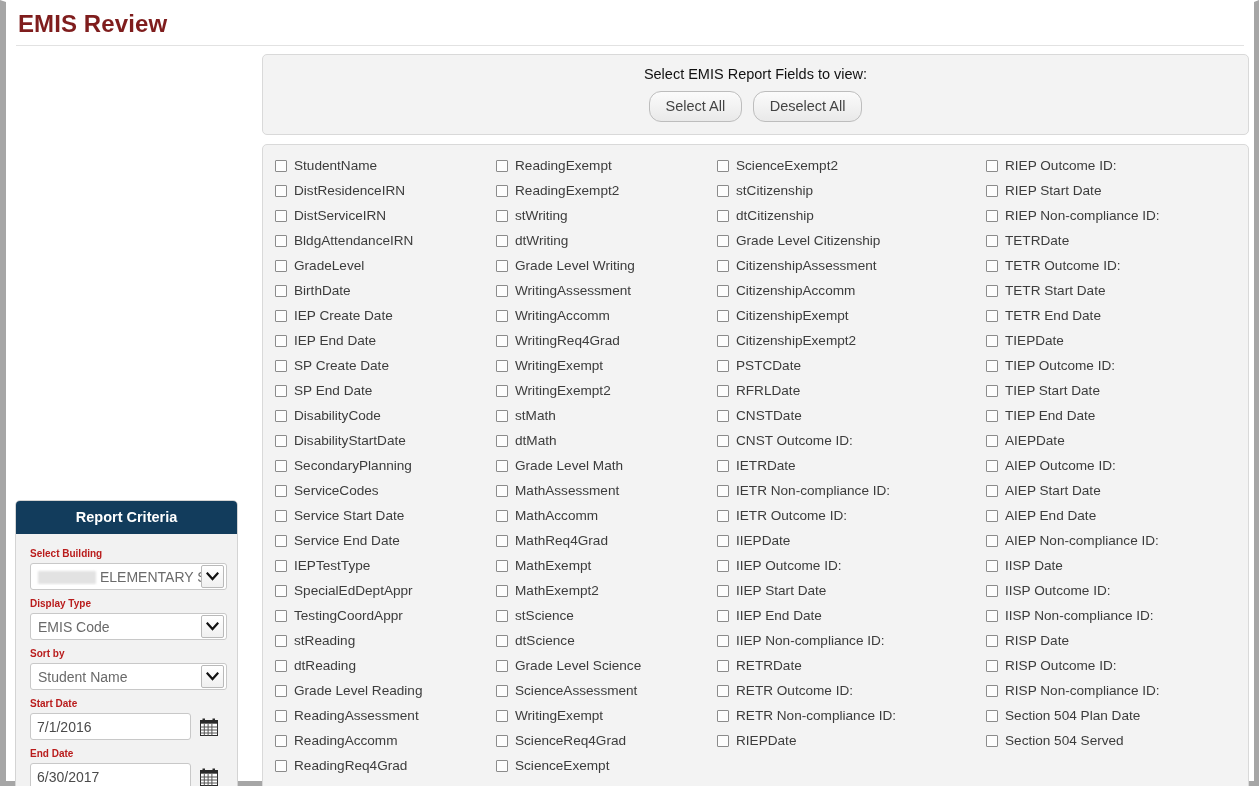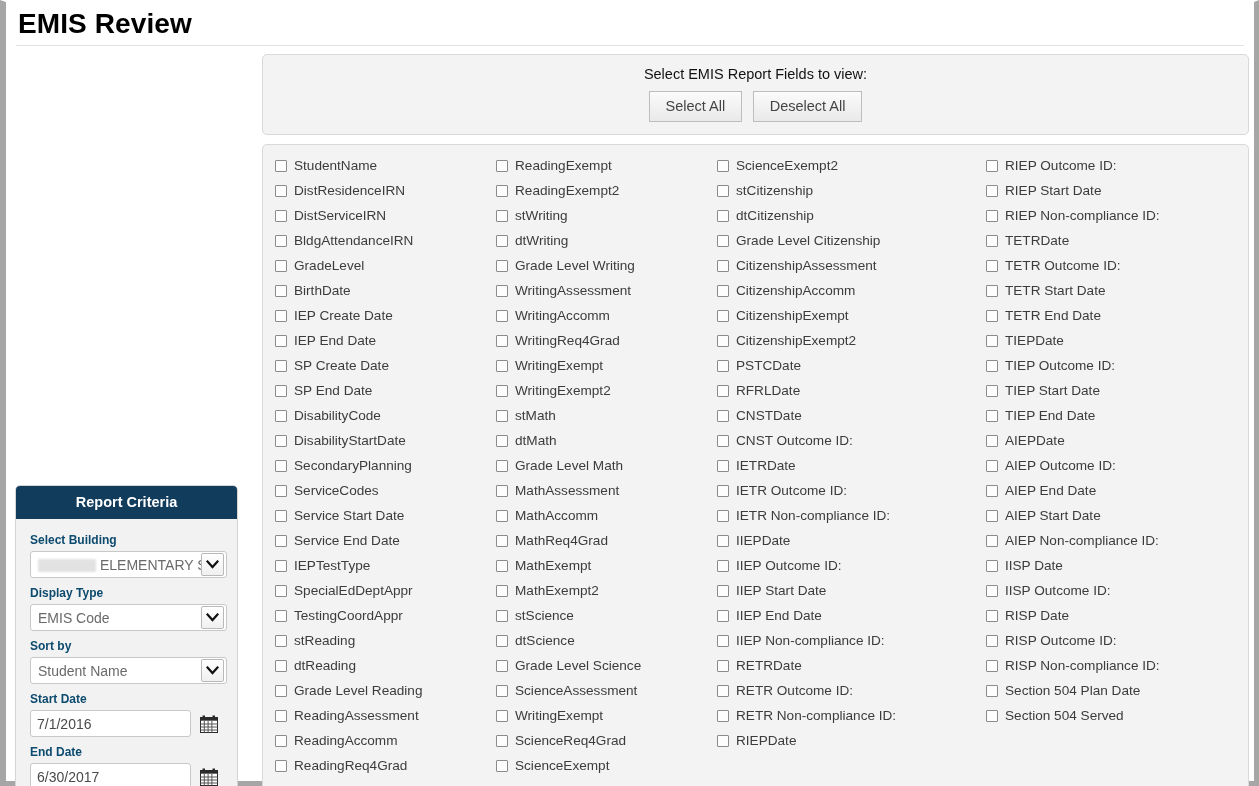--- a/index.html
+++ b/index.html
@@ -15,23 +15,23 @@
     position: relative;
     width: 1259px; height: 786px;
     background: #ffffff;
     border-left: 6px solid #a6a6a6;
     border-right: 5px solid #a6a6a6;
     border-bottom: 5px solid #a6a6a6;
     border-top: 2px solid #ffffff;
   }
   
   #app-title {
-    font-size: 28px;
+    font-size: 24px;
     font-weight: bold;
-    color: #000000;
+    color: #7f1d1d;
     padding: 7px 0 0 12px;
     letter-spacing: .1px;
     line-height: 30px;
   }
   #title-rule {
     height: 1px;
     background: #e2e2e2;
     margin: 6px 10px 0 10px;
   }
   
@@ -52,23 +52,23 @@
   #criteria-header {
     background: #123c5c;
     color: #ffffff;
     font-size: 14.5px;
     font-weight: bold;
     text-align: center;
     padding: 8px 0 9px 0;
   }
   #criteria-body { padding: 10px 14px 16px 14px; }
   .field-label {
-    font-size: 12px;
+    font-size: 10px;
     font-weight: bold;
-    color: #0c4a6e;
+    color: #b91c1c;
     margin: 4px 0 4px 0;
   }
   .field-label.tight { margin-top: 8px; }
   .select-wrap {
     position: relative;
     width: 197px;
     height: 27px;
     background: #ffffff;
     border: 1px solid #c8c8c8;
     border-radius: 3px;
@@ -144,21 +144,21 @@
     font-weight: normal;
     color: #111111;
     margin-bottom: 9px;
   }
   .gray-button {
     font-size: 14.5px;
     font-family: "Liberation Sans", sans-serif;
     color: #444444;
     background: linear-gradient(#fbfbfb, #e9e9e9);
     border: 1px solid #bdbdbd;
-    border-radius: 0;
+    border-radius: 12px;
     padding: 6px 16px 7px 16px;
     margin: 0 3px;
     cursor: pointer;
   }
   #fields-panel {
     margin-top: 9px;
     border: 1px solid #d9d9d9;
     border-radius: 5px;
     background: #f3f3f3;
     padding: 8px 0 4px 0;
@@ -542,25 +542,25 @@
               <div class="field-item">
                 <span class="cb"></span>
                 <span class="field-text">CNST Outcome ID:</span>
               </div>
               <div class="field-item">
                 <span class="cb"></span>
                 <span class="field-text">IETRDate</span>
               </div>
               <div class="field-item">
                 <span class="cb"></span>
+                <span class="field-text">IETR Non-compliance ID:</span>
+              </div>
+              <div class="field-item">
+                <span class="cb"></span>
                 <span class="field-text">IETR Outcome ID:</span>
-              </div>
-              <div class="field-item">
-                <span class="cb"></span>
-                <span class="field-text">IETR Non-compliance ID:</span>
               </div>
               <div class="field-item">
                 <span class="cb"></span>
                 <span class="field-text">IIEPDate</span>
               </div>
               <div class="field-item">
                 <span class="cb"></span>
                 <span class="field-text">IIEP Outcome ID:</span>
               </div>
               <div class="field-item">
@@ -640,37 +640,41 @@
               <div class="field-item">
                 <span class="cb"></span>
                 <span class="field-text">AIEPDate</span>
               </div>
               <div class="field-item">
                 <span class="cb"></span>
                 <span class="field-text">AIEP Outcome ID:</span>
               </div>
               <div class="field-item">
                 <span class="cb"></span>
+                <span class="field-text">AIEP Start Date</span>
+              </div>
+              <div class="field-item">
+                <span class="cb"></span>
                 <span class="field-text">AIEP End Date</span>
               </div>
               <div class="field-item">
                 <span class="cb"></span>
-                <span class="field-text">AIEP Start Date</span>
-              </div>
-              <div class="field-item">
-                <span class="cb"></span>
                 <span class="field-text">AIEP Non-compliance ID:</span>
               </div>
               <div class="field-item">
                 <span class="cb"></span>
                 <span class="field-text">IISP Date</span>
               </div>
               <div class="field-item">
                 <span class="cb"></span>
                 <span class="field-text">IISP Outcome ID:</span>
+              </div>
+              <div class="field-item">
+                <span class="cb"></span>
+                <span class="field-text">IISP Non-compliance ID:</span>
               </div>
               <div class="field-item">
                 <span class="cb"></span>
                 <span class="field-text">RISP Date</span>
               </div>
               <div class="field-item">
                 <span class="cb"></span>
                 <span class="field-text">RISP Outcome ID:</span>
               </div>
               <div class="field-item">

